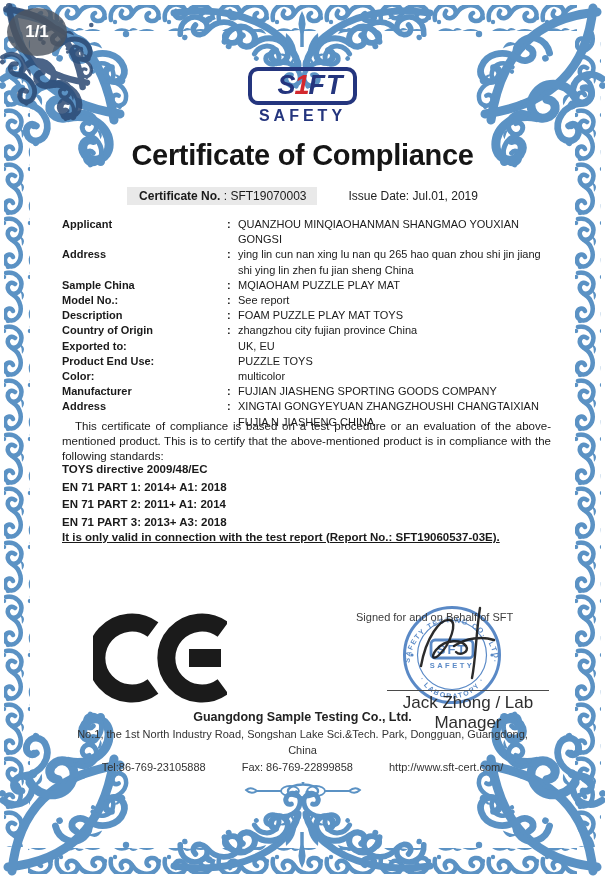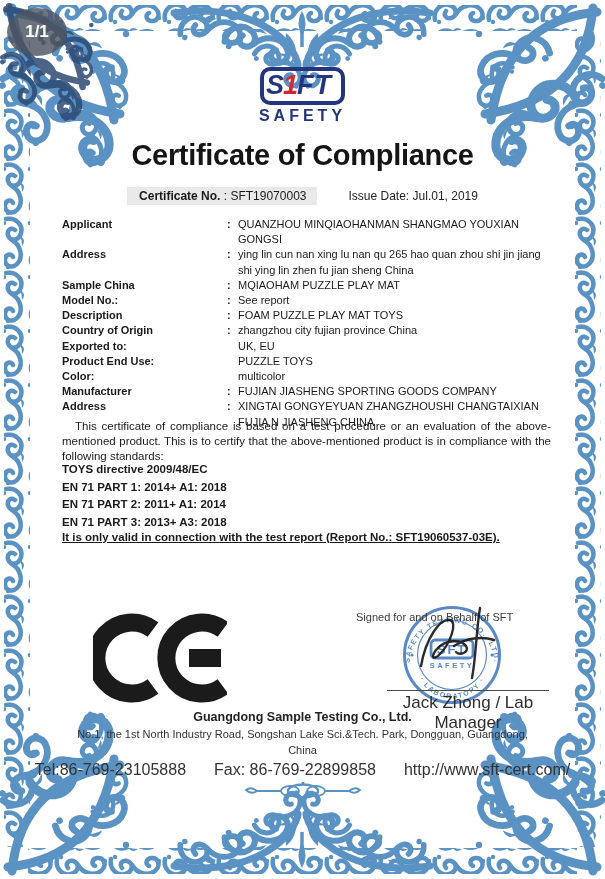--- a/index.html
+++ b/index.html
@@ -6,21 +6,21 @@
   .page{position:relative;width:605px;height:879px;background:#fff;overflow:hidden;
         font-family:"Liberation Sans", sans-serif;color:#1a1a1a;}
   .ornament{position:absolute;inset:0;color:#5b92c4;pointer-events:none;}
 
   .badge{position:absolute;left:7px;top:8px;width:60px;height:48px;border-radius:50%;
          background:rgba(78,86,96,.82);color:#fff;font-size:17px;font-weight:bold;
          display:flex;align-items:center;justify-content:center;z-index:9;}
 
   .logo-wrap{position:absolute;left:0;right:0;top:67px;text-align:center;z-index:2;}
   .logo-box{display:inline-block;border:4px solid #24357e;border-radius:10px;
-            padding:1px 9px 2px 2px;line-height:1;}
+            padding:1px 9px 2px 25px;line-height:1;}
   .logo-box b{font-size:27px;font-weight:800;color:#24357e;letter-spacing:1px;font-style:italic;}
   .logo-box .accent{color:#d3282e;font-style:italic;margin:0 -2px;}
   .logo-sub{margin-top:2px;font-size:16px;font-weight:800;color:#24357e;letter-spacing:4px;}
 
   .title{position:absolute;left:0;right:0;top:139px;text-align:center;
          font-size:29px;font-weight:bold;color:#151515;letter-spacing:-.3px;z-index:2;}
 
   .certline{position:absolute;left:0;right:0;top:187px;display:flex;justify-content:center;
             align-items:center;gap:32px;font-size:12px;z-index:2;}
   .certno{background:#e9e9e9;padding:2px 10px 2px 12px;}
@@ -45,21 +45,21 @@
   .signature{position:absolute;left:396px;top:596px;z-index:5;}
   .sig-line{position:absolute;left:387px;top:690px;width:162px;border-top:1.6px solid #4a4a4a;z-index:6;}
   .sig-name{position:absolute;left:371px;top:693px;width:194px;text-align:center;
             font-size:17px;color:#2e2e2e;z-index:6;}
 
   .company{position:absolute;left:0;right:0;top:710px;text-align:center;font-size:12.5px;
            font-weight:bold;color:#222;z-index:2;}
   .addr1{position:absolute;left:0;right:0;top:728px;text-align:center;font-size:11px;color:#333;z-index:2;}
   .addr2{position:absolute;left:0;right:0;top:744px;text-align:center;font-size:11px;color:#333;z-index:2;}
   .contact{position:absolute;left:0;right:0;top:761px;display:flex;justify-content:center;
-           gap:28px;font-size:16px;color:#333;z-index:2;}
+           gap:36px;font-size:11px;color:#333;z-index:2;}
   .divider{position:absolute;left:0;right:0;top:782px;text-align:center;z-index:2;color:#5b92c4;}
 </style>
 </head>
 <body>
 
 <div class="page">
 
   <svg class="ornament" width="605" height="879" viewBox="0 0 605 879" aria-hidden="true">
     <defs>
       <g id="u">

